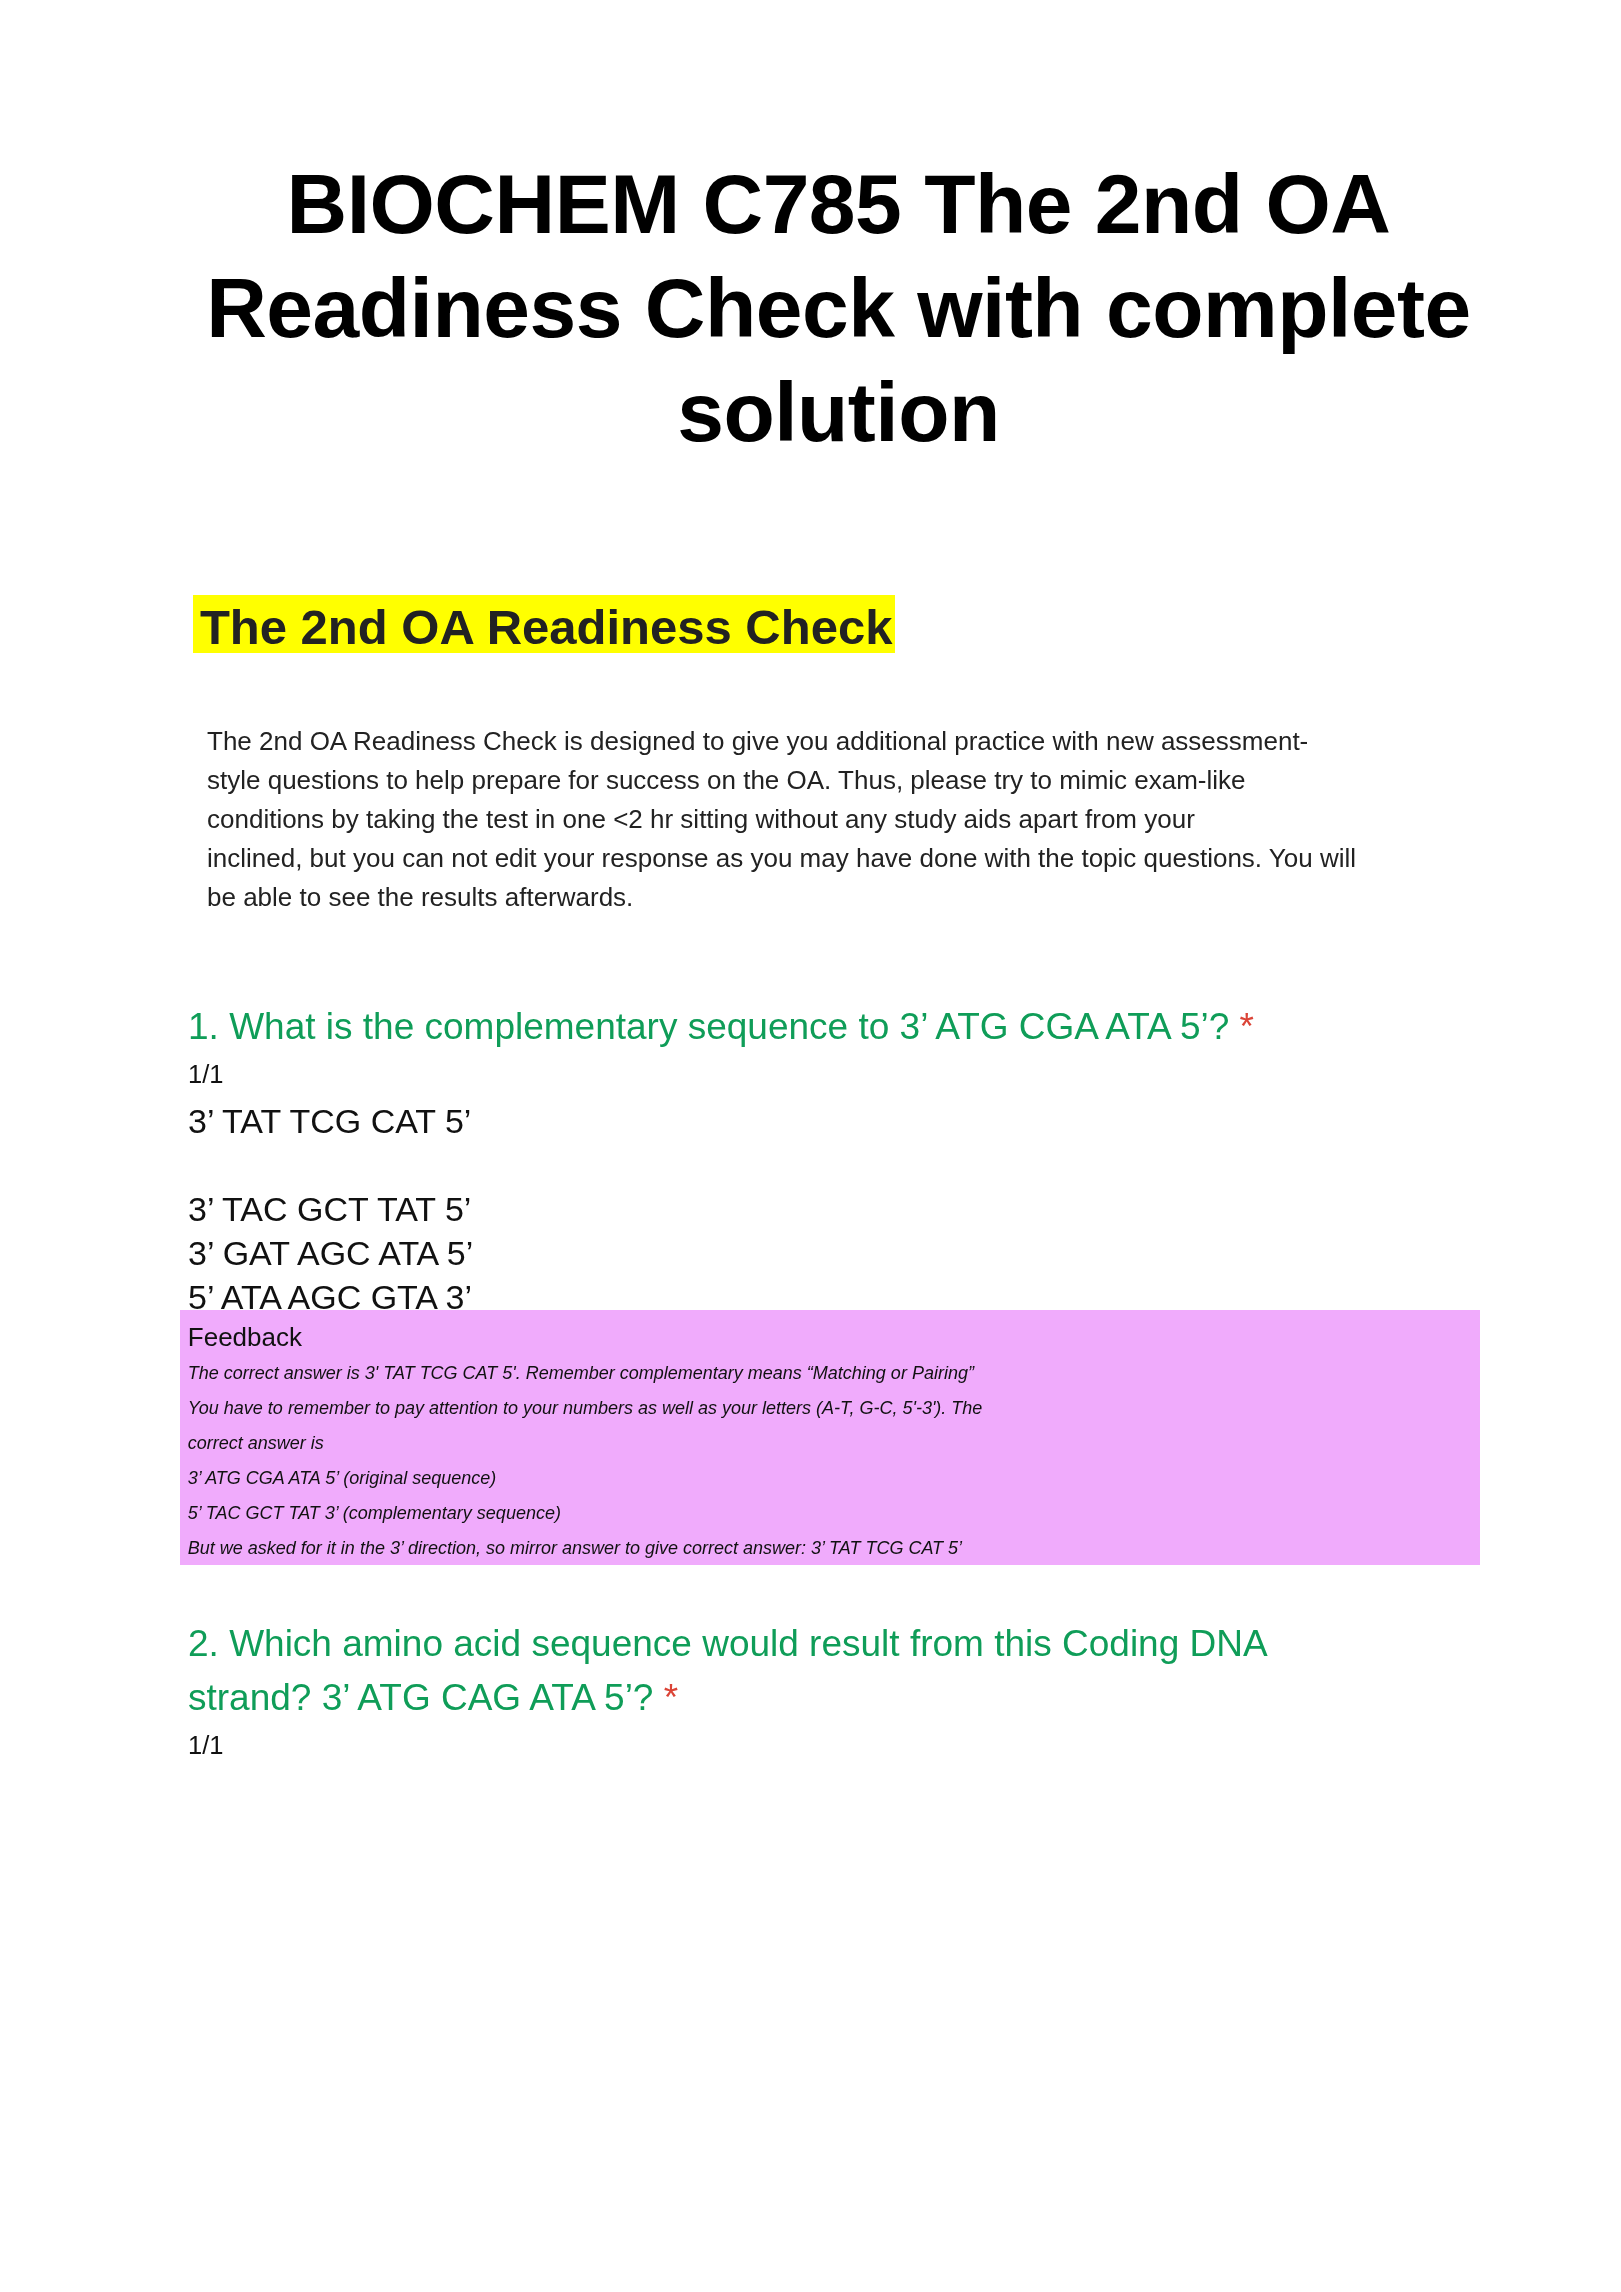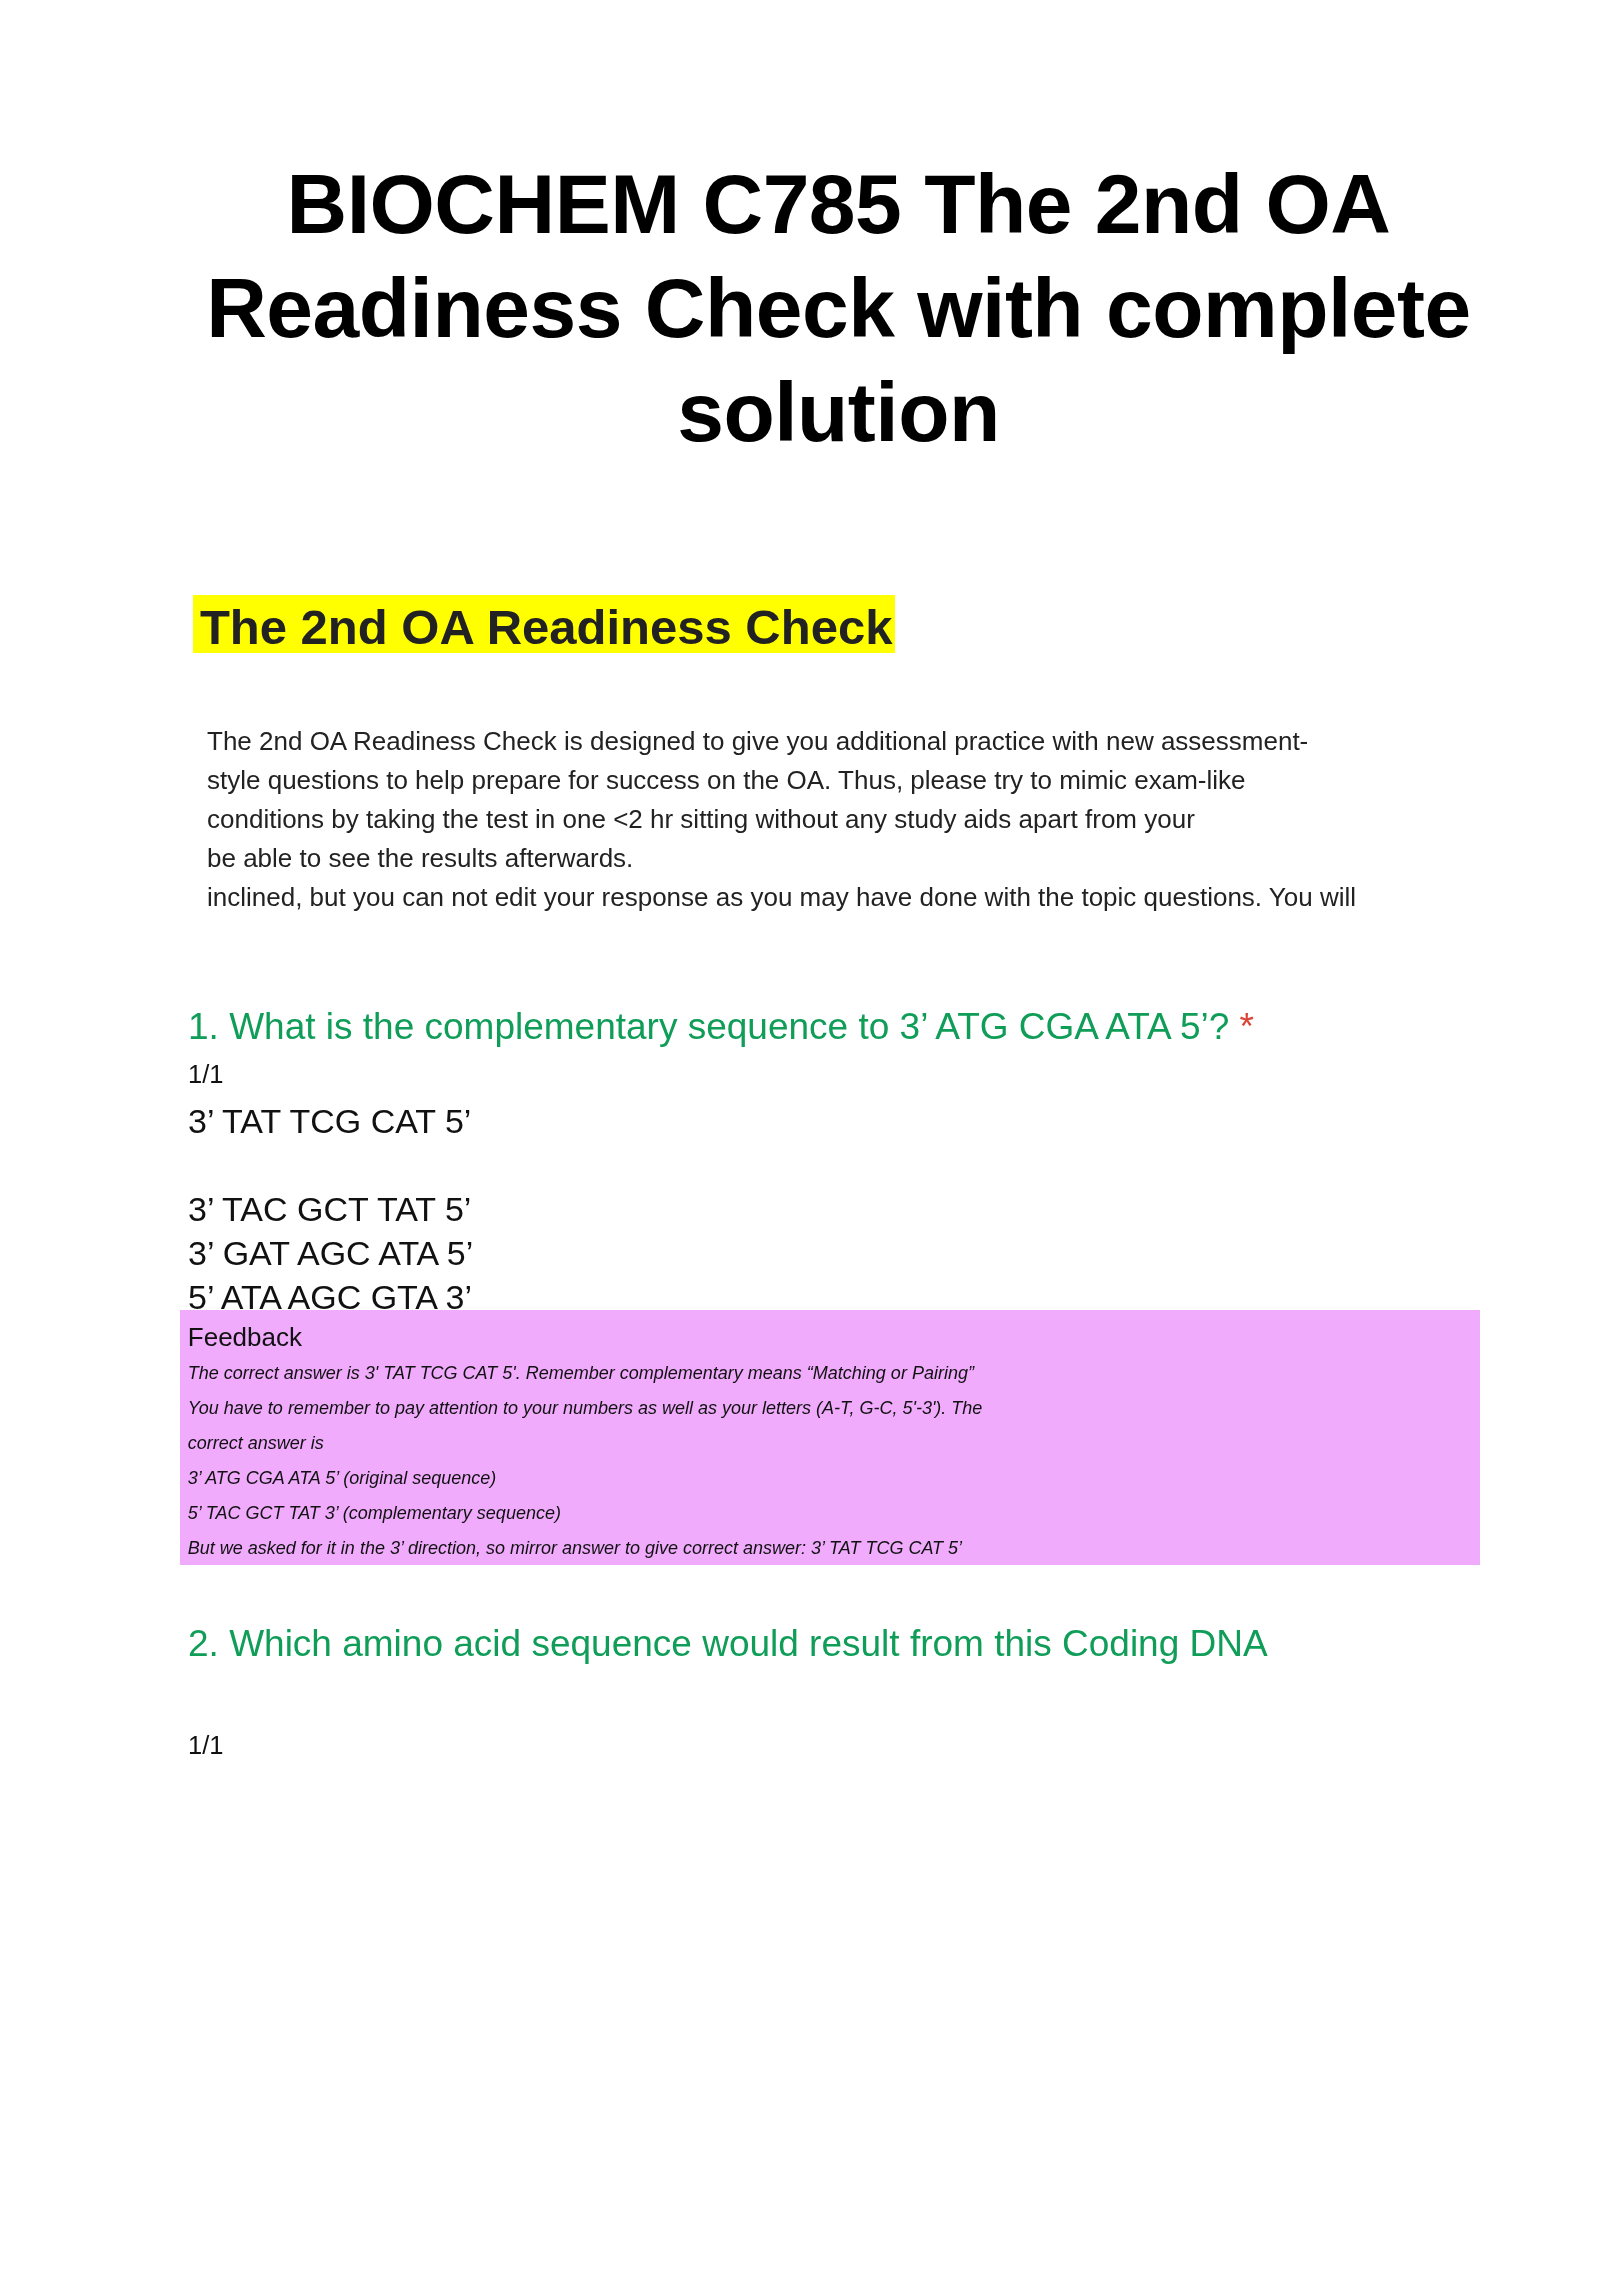--- a/index.html
+++ b/index.html
@@ -101,22 +101,22 @@
   <div>Readiness Check with complete</div>
   <div>solution</div>
 </h1>
 
 <h2 class="section-heading">The 2nd OA Readiness Check</h2>
 
 <div class="intro">
   <div>The 2nd OA Readiness Check is designed to give you additional practice with new assessment-</div>
   <div>style questions to help prepare for success on the OA. Thus, please try to mimic exam-like</div>
   <div>conditions by taking the test in one &lt;2 hr sitting without any study aids apart from your</div>
+  <div>inclined, but you can not edit your response as you may have done with the topic questions. You will</div>
   <div>be able to see the results afterwards.</div>
-  <div>inclined, but you can not edit your response as you may have done with the topic questions. You will</div>
 </div>
 
 <h3 class="question" style="top:1000px;">
   <span>1. What is the complementary sequence to 3’ ATG CGA ATA 5’?</span>
   <span class="required">*</span>
 </h3>
 <div class="score" style="top:1060px;">1/1</div>
 
 <div class="option" style="top:1100px;">3’ TAT TCG CAT 5’</div>
 <div class="option" style="top:1188px;">3’ TAC GCT TAT 5’</div>
@@ -130,15 +130,19 @@
     <div>You have to remember to pay attention to your numbers as well as your letters (A-T, G-C, 5'-3'). The</div>
     <div>correct answer is</div>
     <div>3’ ATG CGA ATA 5’ (original sequence)</div>
     <div>5’ TAC GCT TAT 3’ (complementary sequence)</div>
     <div>But we asked for it in the 3’ direction, so mirror answer to give correct answer: 3’ TAT TCG CAT 5’</div>
   </div>
 </div>
 
 <h3 class="question" style="top:1617px;">
   <div>2. Which amino acid sequence would result from this Coding DNA</div>
+  <div>
+    <span>strand? 3’ ATG CAG ATA 5’?</span>
+    <span class="required">*</span>
+  </div>
 </h3>
 <div class="score" style="top:1731px;">1/1</div>
 
 
 </body></html>

